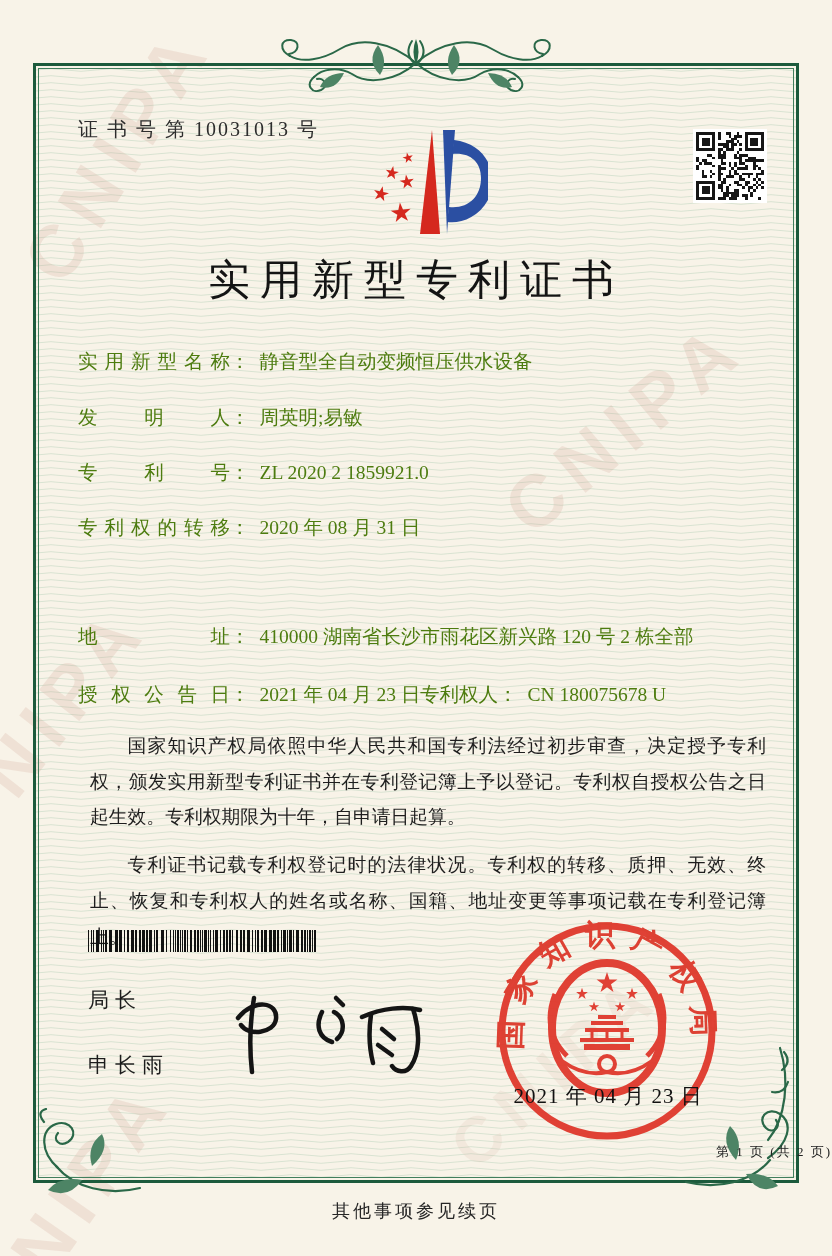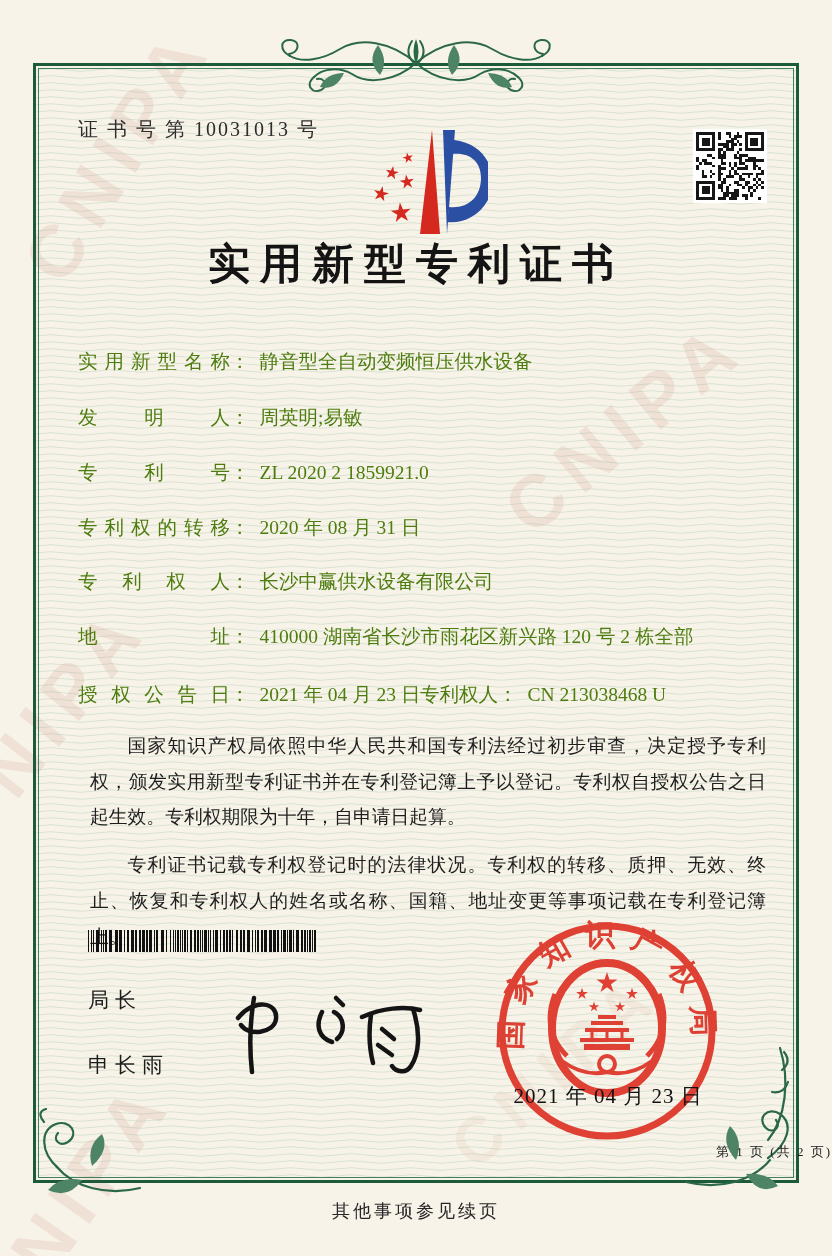--- a/index.html
+++ b/index.html
@@ -15,22 +15,22 @@
   .wm4{left:-44px;top:1296px;transform:rotate(-55deg);}
   .wm5{left:436px;top:1128px;transform:rotate(-42deg);font-size:64px;color:rgba(203,156,141,0.12);}
   .frame{position:absolute;left:33px;top:63px;width:760px;height:1114px;border:3px solid #1c5a3c;z-index:3;}
   .frame::before{content:"";position:absolute;inset:2px;border:1px solid #417e5d;}
   .orn-top{position:absolute;left:266px;top:26px;width:300px;height:66px;z-index:4;}
   .orn-bl{position:absolute;left:22px;top:1108px;width:120px;height:90px;z-index:4;}
   .orn-br{position:absolute;left:684px;top:1040px;width:120px;height:150px;z-index:4;}
   .cert-no{position:absolute;left:78px;top:116px;font-size:20px;letter-spacing:2px;color:#2d2d2d;z-index:5;}
   .logo{position:absolute;left:348px;top:116px;width:140px;height:122px;z-index:5;}
   .qr{position:absolute;left:693px;top:129px;width:74px;height:74px;z-index:5;}
-  .title{position:absolute;left:0;right:0;top:236px;margin:0;text-align:center;
-         font-size:42px;font-weight:700;letter-spacing:10px;color:#141414;z-index:5;}
+  .title{position:absolute;left:0;right:0;top:236px;margin:16px;text-align:center;
+         font-size:42px;font-weight:400;letter-spacing:10px;color:#141414;z-index:5;}
   .row{position:absolute;left:78px;font-size:19.5px;color:#4d7c0f;white-space:nowrap;z-index:5;}
   .flabel{display:inline-block;width:152px;text-align:justify;text-align-last:justify;}
   .colon{display:inline-block;margin-right:10px;}
   .grant-no{position:absolute;left:342px;top:0;}
   .paras{position:absolute;left:78px;top:716px;width:700px;font-size:18.8px;line-height:1.9;
          color:#1e1e1e;text-align:justify;z-index:5;}
   .paras p{margin:12px;text-indent:2em;}
   .barcode{position:absolute;left:88px;top:930px;width:232px;height:22px;z-index:5;}
   .signer{position:absolute;z-index:5;font-family:"Liberation Sans","DejaVu Sans",sans-serif;
           font-weight:500;font-size:21px;letter-spacing:6px;color:#1c1c1c;}
@@ -577,31 +577,28 @@
   </div>
   <div class="row" style="top:404px">
     <span class="flabel">发明人</span><span class="colon">：</span><span>周英明;易敏</span>
   </div>
   <div class="row" style="top:459px">
     <span class="flabel">专利号</span><span class="colon">：</span><span>ZL 2020 2 1859921.0</span>
   </div>
   <div class="row" style="top:514px">
     <span class="flabel">专利权的转移</span><span class="colon">：</span><span>2020 年 08 月 31 日</span>
   </div>
-  <div class="row" style="top:568px">
-    <span class="flabel">专利权人</span><span class="colon">：</span><span>长沙中赢供水设备有限公司</span>
-  </div>
   <div class="row" style="top:623px">
     <span class="flabel">地址</span><span class="colon">：</span><span>410000 湖南省长沙市雨花区新兴路 120 号 2 栋全部</span>
   </div>
 
   <div class="row" style="top:681px">
     <span class="flabel">授权公告日</span><span class="colon">：</span><span>2021 年 04 月 23 日</span>
     <span class="grant-no">
-      <span>专利权人</span><span class="colon">：</span><span>CN 213038468 U</span>
+      <span>专利权人</span><span class="colon">：</span><span>CN 180075678 U</span>
     </span>
   </div>
 
   <div class="paras">
     <p>国家知识产权局依照中华人民共和国专利法经过初步审查，决定授予专利权，颁发实用新型专利证书并在专利登记簿上予以登记。专利权自授权公告之日起生效。专利权期限为十年，自申请日起算。</p>
     <p>专利证书记载专利权登记时的法律状况。专利权的转移、质押、无效、终止、恢复和专利权人的姓名或名称、国籍、地址变更等事项记载在专利登记簿上。</p>
   </div>
 
   <svg id="barcode" class="barcode" viewBox="0 0 232 22" preserveAspectRatio="none">
       <g fill="#111">

